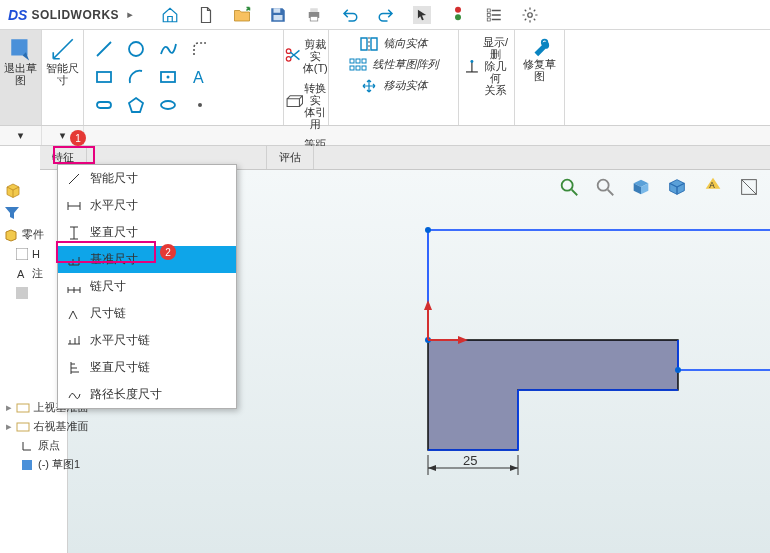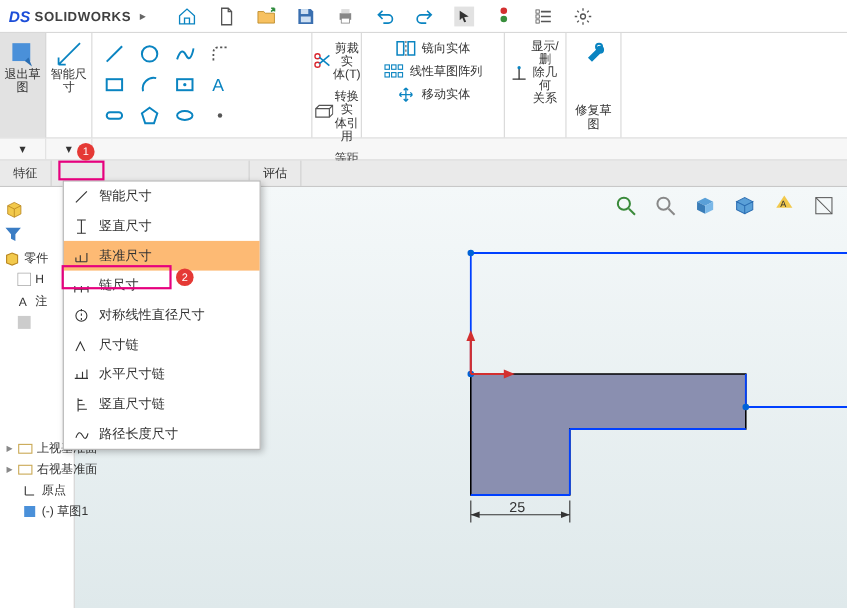--- a/index.html
+++ b/index.html
@@ -20,42 +20,42 @@
   .rib-big { width: 42px; display:flex; flex-direction:column; align-items:center; justify-content:flex-start; padding-top:6px; }
   .rib-big .lbl { font-size: 11px; line-height: 12px; text-align:center; margin-top:0; }
   .rib-big svg, .rib-big .bigicon { width: 26px; height: 26px; }
   .rib-sketch { width: 200px; }
   .grid3 { display:grid; grid-template-columns: repeat(6, 28px); grid-auto-rows: 26px; gap: 2px 4px; padding-top:4px;}
   .gcell { display:flex; align-items:center; justify-content:center; }
   .rib-tools { display:flex; }
   .rib-tool { width: 44px; display:flex; flex-direction:row; align-items:center; padding-top:6px; }
   .rib-tool .lbl { font-size: 11px; line-height:12px; text-align:center; margin-top:2px; }
   .rib-right { display:flex; flex-direction:column; gap:6px; padding:6px 8px; }
-  .rib-right .row { display:flex; align-items:center; gap:6px; font-size:11px; }
+  .rib-right .row { display:flex; align-items:center; gap:6px; font-size:11px;font-style:italic; }
   
   
   .dd-strip { height: 20px; display:flex; border-bottom:1px solid #d0d0d0; background:#f7f7f7; }
   .dd-cell { width:42px; border-right:1px solid #e0e0e0; display:flex; align-items:center; justify-content:center; }
   .dd-highlight { position:absolute; left:53px; top:146px; width:42px; height:18px; border:2px solid #e6007e; z-index:50; pointer-events:none; }
   .badge { position:absolute; width:16px; height:16px; border-radius:50%; background:#e53935; color:#fff; font-size:10px; display:flex; align-items:center; justify-content:center; z-index:60; }
   
   
   .tabs { height:24px; background:#eaeaea; display:flex; border-bottom:1px solid #c8c8c8; }
   .tab { padding: 4px 12px; font-size:11px; border-right:1px solid #d0d0d0; }
   
   
   .main { display:flex; height: calc(553px - 30px - 96px - 20px - 24px); position:relative; }
   .featuretree { width: 68px; background:#fff; border-right:1px solid #d0d0d0; padding-top:8px; position:relative; z-index:5;}
   .ft-item { display:flex; align-items:center; gap:4px; padding:3px 4px; font-size:11px; }
   .canvas { flex:1; position:relative; background: linear-gradient(#f4f8f9, #dfe9eb); }
   
   
   .popup { position:absolute; left:57px; top:164px; width:180px; background:#fff; border:1px solid #b0b0b0; box-shadow: 2px 2px 6px rgba(0,0,0,0.25); z-index:40; }
   .popup-item { display:flex; align-items:center; gap:8px; padding:5px 8px; font-size:12px; }
-  .popup-item:hover, .popup-item.hl { background:#fdba74; }
+  .popup-item:hover, .popup-item.hl { background:#0ea5e9; }
   .popup-item .icn { width:16px; height:16px; display:flex; align-items:center; justify-content:center; }
   .popup-hl { position:absolute; left:56px; top:241px; width:100px; height:22px; border:2px solid #e6007e; z-index:55; pointer-events:none; }
   
   
   .viewtools { position:absolute; right:6px; top:4px; display:flex; gap:6px; }
   .viewtools .vt { width:30px; height:26px; display:flex; align-items:center; justify-content:center; }
   
   
   .shape { position:absolute; left:310px; top:40px; }
   
@@ -288,37 +288,37 @@
     <div style="display:flex; flex-direction:row; align-items:center;">
       <svg width="22" height="22" viewBox="0 0 24 24">
           <line x1="4" y1="20" x2="20" y2="20" stroke="#333" stroke-width="1.6"></line>
           <line x1="12" y1="20" x2="12" y2="6" stroke="#333" stroke-width="1.6"></line>
           <circle cx="12" cy="6" r="2" fill="#0a84c1"></circle>
         </svg>
       <div class="lbl" style="font-size:11px; line-height:12px; text-align:center;"><span>显示/删</span><br><span>除几何</span><br><span>关系</span></div>
     </div>
   </div>
   <div class="rib-group" style="width:50px; padding-top:6px;">
-    <div style="display:flex; flex-direction:column; align-items:center;gap:37px;">
+    <div style="display:flex; flex-direction:column; align-items:center;">
       <svg width="22" height="22" viewBox="0 0 24 24">
           <path d="M6 18 L14 10 A4 4 0 1 1 18 14 L10 22 Z" fill="#0a84c1"></path>
           <circle cx="17" cy="7" r="3" fill="none" stroke="#0a84c1" stroke-width="2"></circle>
         </svg>
       <div class="lbl" style="font-size:11px; line-height:12px; text-align:center;"><span>修复草</span><br><span>图</span></div>
     </div>
   </div>
 </div>
 
 <div class="dd-strip">
   <div class="dd-cell">▾</div>
   <div class="dd-cell">▾</div>
   <div style="flex:1;"></div>
 </div>
 
-<div class="tabs" style="position:relative;">
+<div class="tabs" style="position:relative;margin-left:40px;">
   <div class="tab">特征</div>
   <div class="tab" style="width:180px;"></div>
   <div class="tab">评估</div>
 </div>
 
 <div class="main">
   <div class="featuretree">
     <div class="ft-item">
       <svg width="18" height="18" viewBox="0 0 24 24">
           <path fill="#f2c94c" stroke="#b9861f" d="M4 8 L12 4 L20 8 L20 18 L12 22 L4 18 Z"></path>
@@ -433,20 +433,30 @@
       <span class="icn">
         <svg width="14" height="14">
           <path d="M2 12 L12 2" stroke="#333" fill="none"></path>
         </svg>
       </span>
       <span>智能尺寸</span>
     </div>
   <div class="popup-item">
       <span class="icn">
         <svg width="14" height="14">
+          <line x1="1" y1="7" x2="13" y2="7" stroke="#333"></line>
+          <line x1="1" y1="3" x2="1" y2="11" stroke="#333"></line>
+          <line x1="13" y1="3" x2="13" y2="11" stroke="#333"></line>
+        </svg>
+      </span>
+      <span>水平尺寸</span>
+    </div>
+  <div class="popup-item">
+      <span class="icn">
+        <svg width="14" height="14">
           <line x1="7" y1="1" x2="7" y2="13" stroke="#333"></line>
           <line x1="3" y1="1" x2="11" y2="1" stroke="#333"></line>
           <line x1="3" y1="13" x2="11" y2="13" stroke="#333"></line>
         </svg>
       </span>
       <span>竖直尺寸</span>
     </div>
   <div class="popup-item hl">
       <span class="icn">
         <svg width="14" height="14">
@@ -461,29 +471,20 @@
   <div class="popup-item">
       <span class="icn">
         <svg width="14" height="14">
           <line x1="1" y1="10" x2="13" y2="10" stroke="#333"></line>
           <line x1="1" y1="7" x2="1" y2="13" stroke="#333"></line>
           <line x1="7" y1="7" x2="7" y2="13" stroke="#333"></line>
           <line x1="13" y1="7" x2="13" y2="13" stroke="#333"></line>
         </svg>
       </span>
       <span>链尺寸</span>
-    </div>
-  <div class="popup-item">
-      <span class="icn">
-        <svg width="14" height="14">
-          <circle cx="7" cy="7" r="5" fill="none" stroke="#333"></circle>
-          <line x1="7" y1="1" x2="7" y2="13" stroke="#333" stroke-dasharray="2"></line>
-        </svg>
-      </span>
-      <span>对称线性直径尺寸</span>
     </div>
   <div class="popup-item">
       <span class="icn">
         <svg width="14" height="14">
           <path d="M2 12 L6 4 L10 12" fill="none" stroke="#333"></path>
         </svg>
       </span>
       <span>尺寸链</span>
     </div>
   <div class="popup-item">

